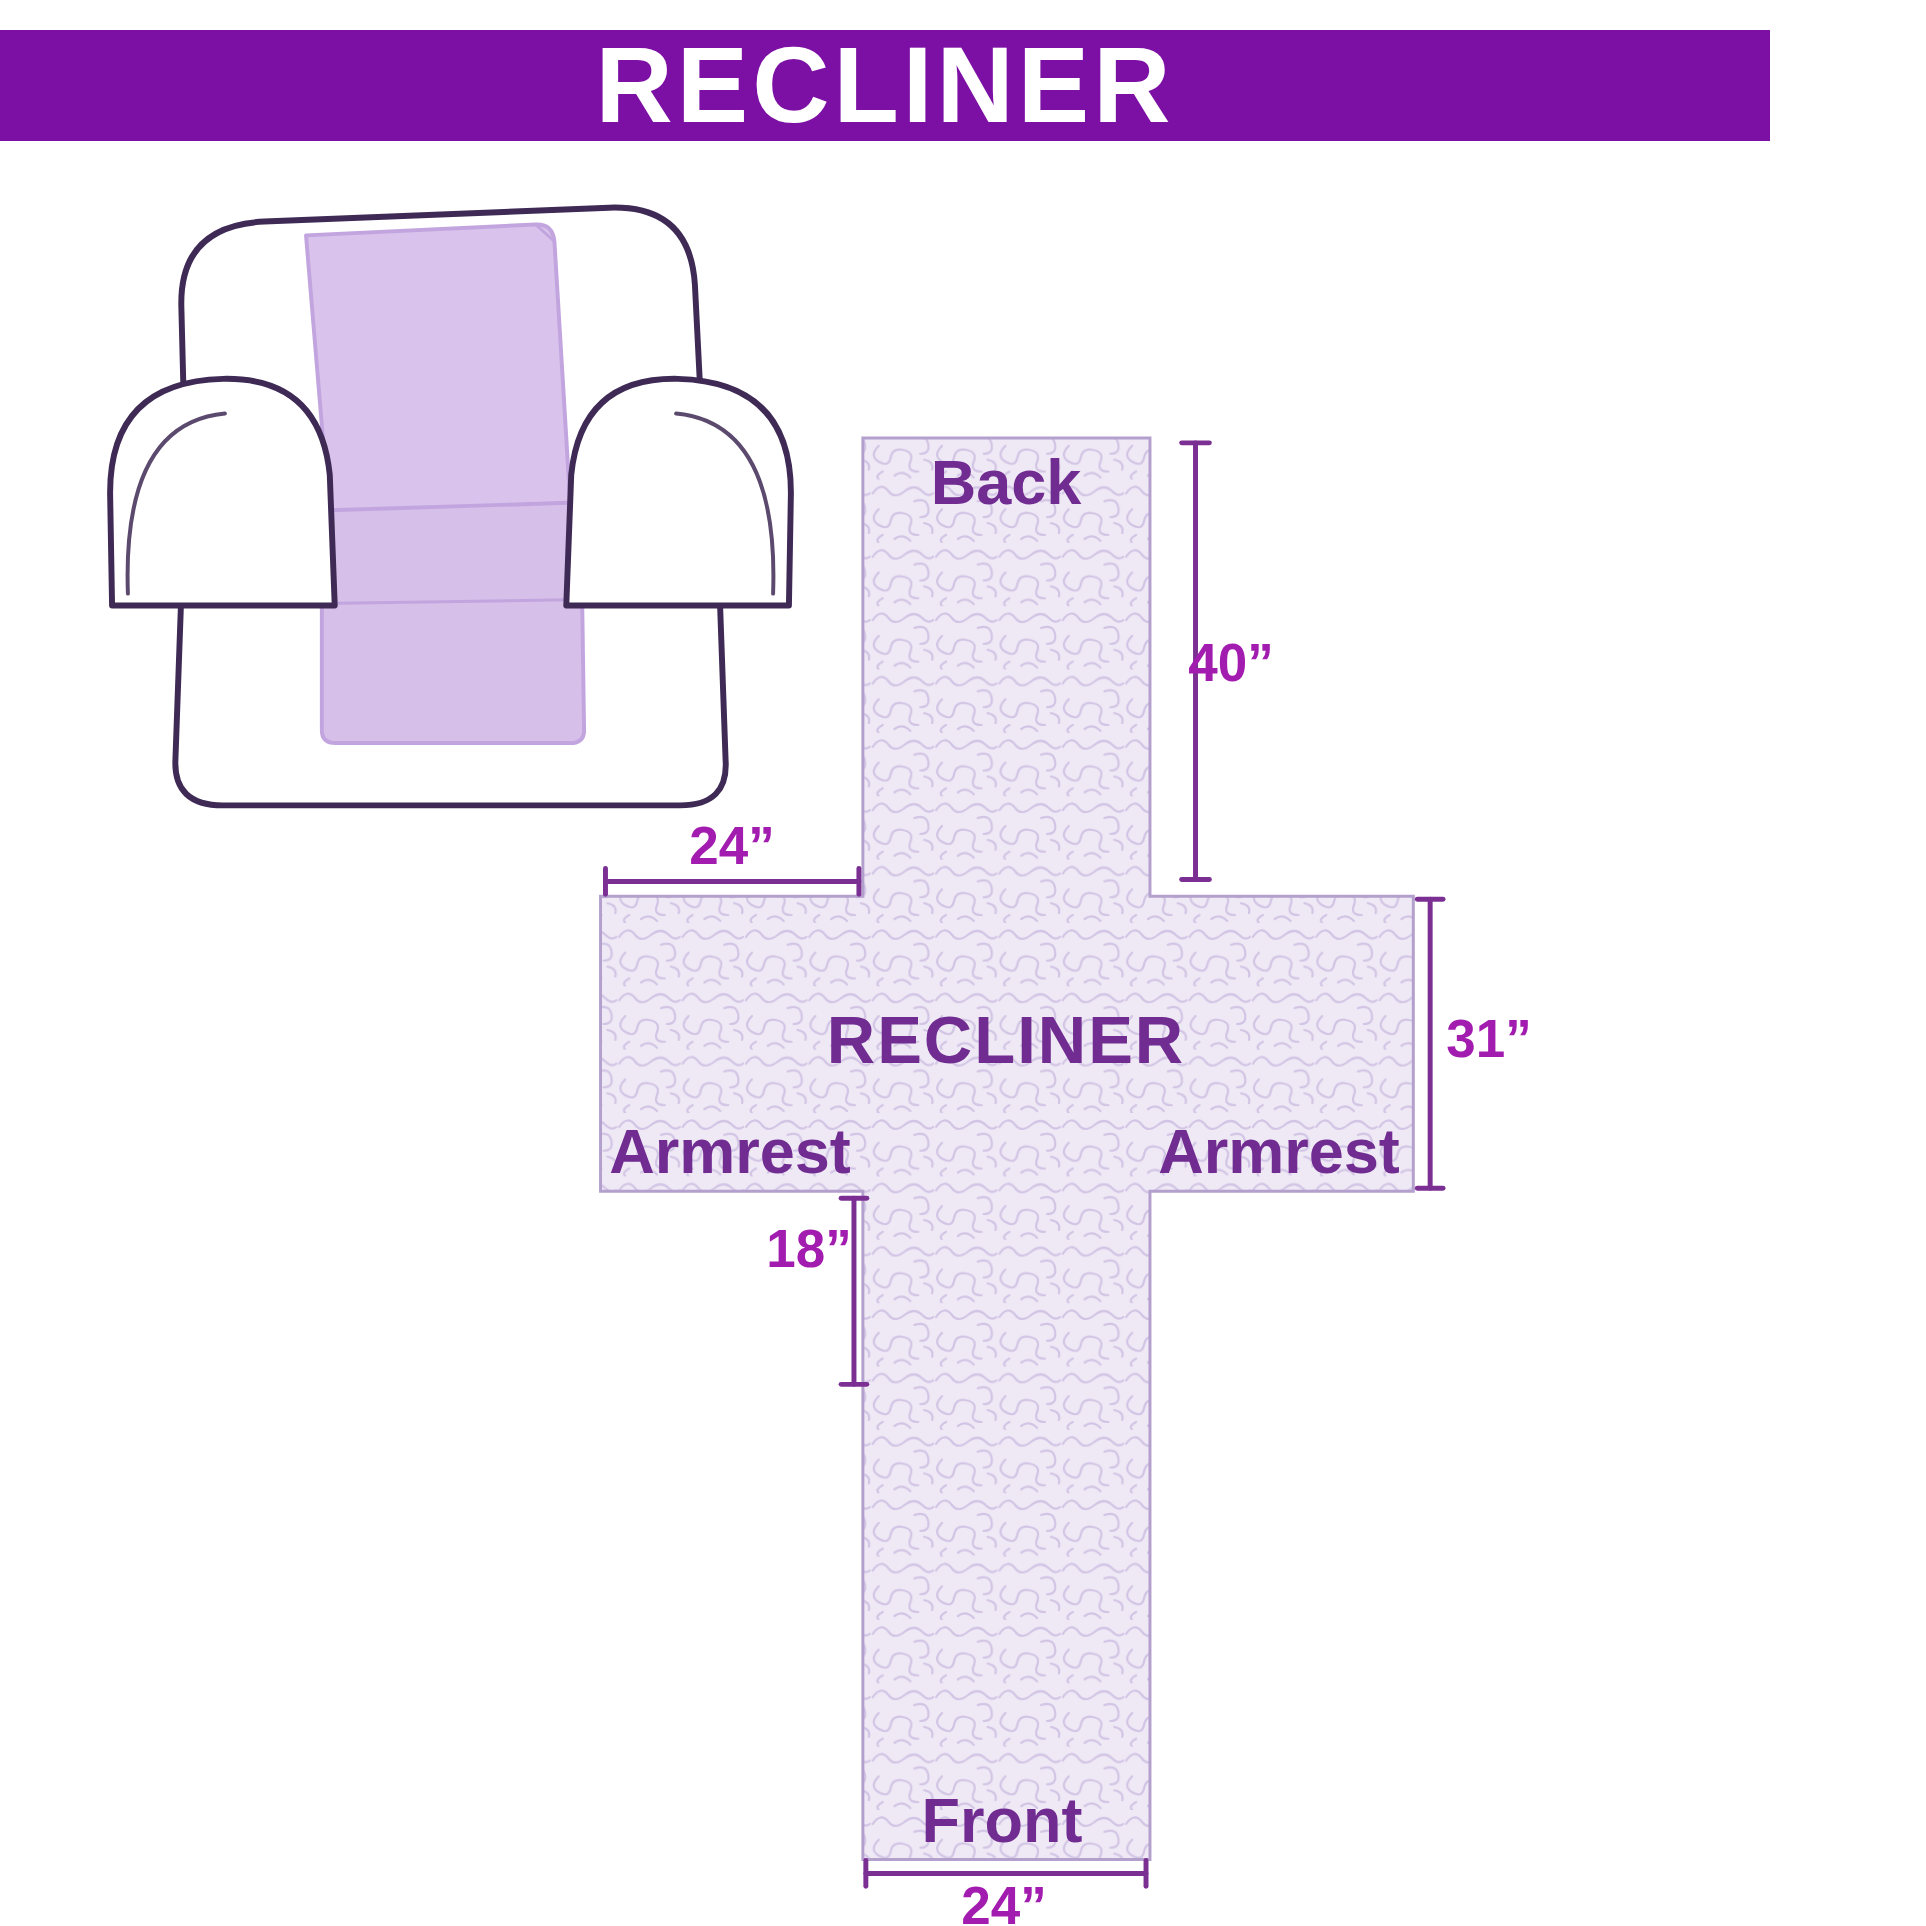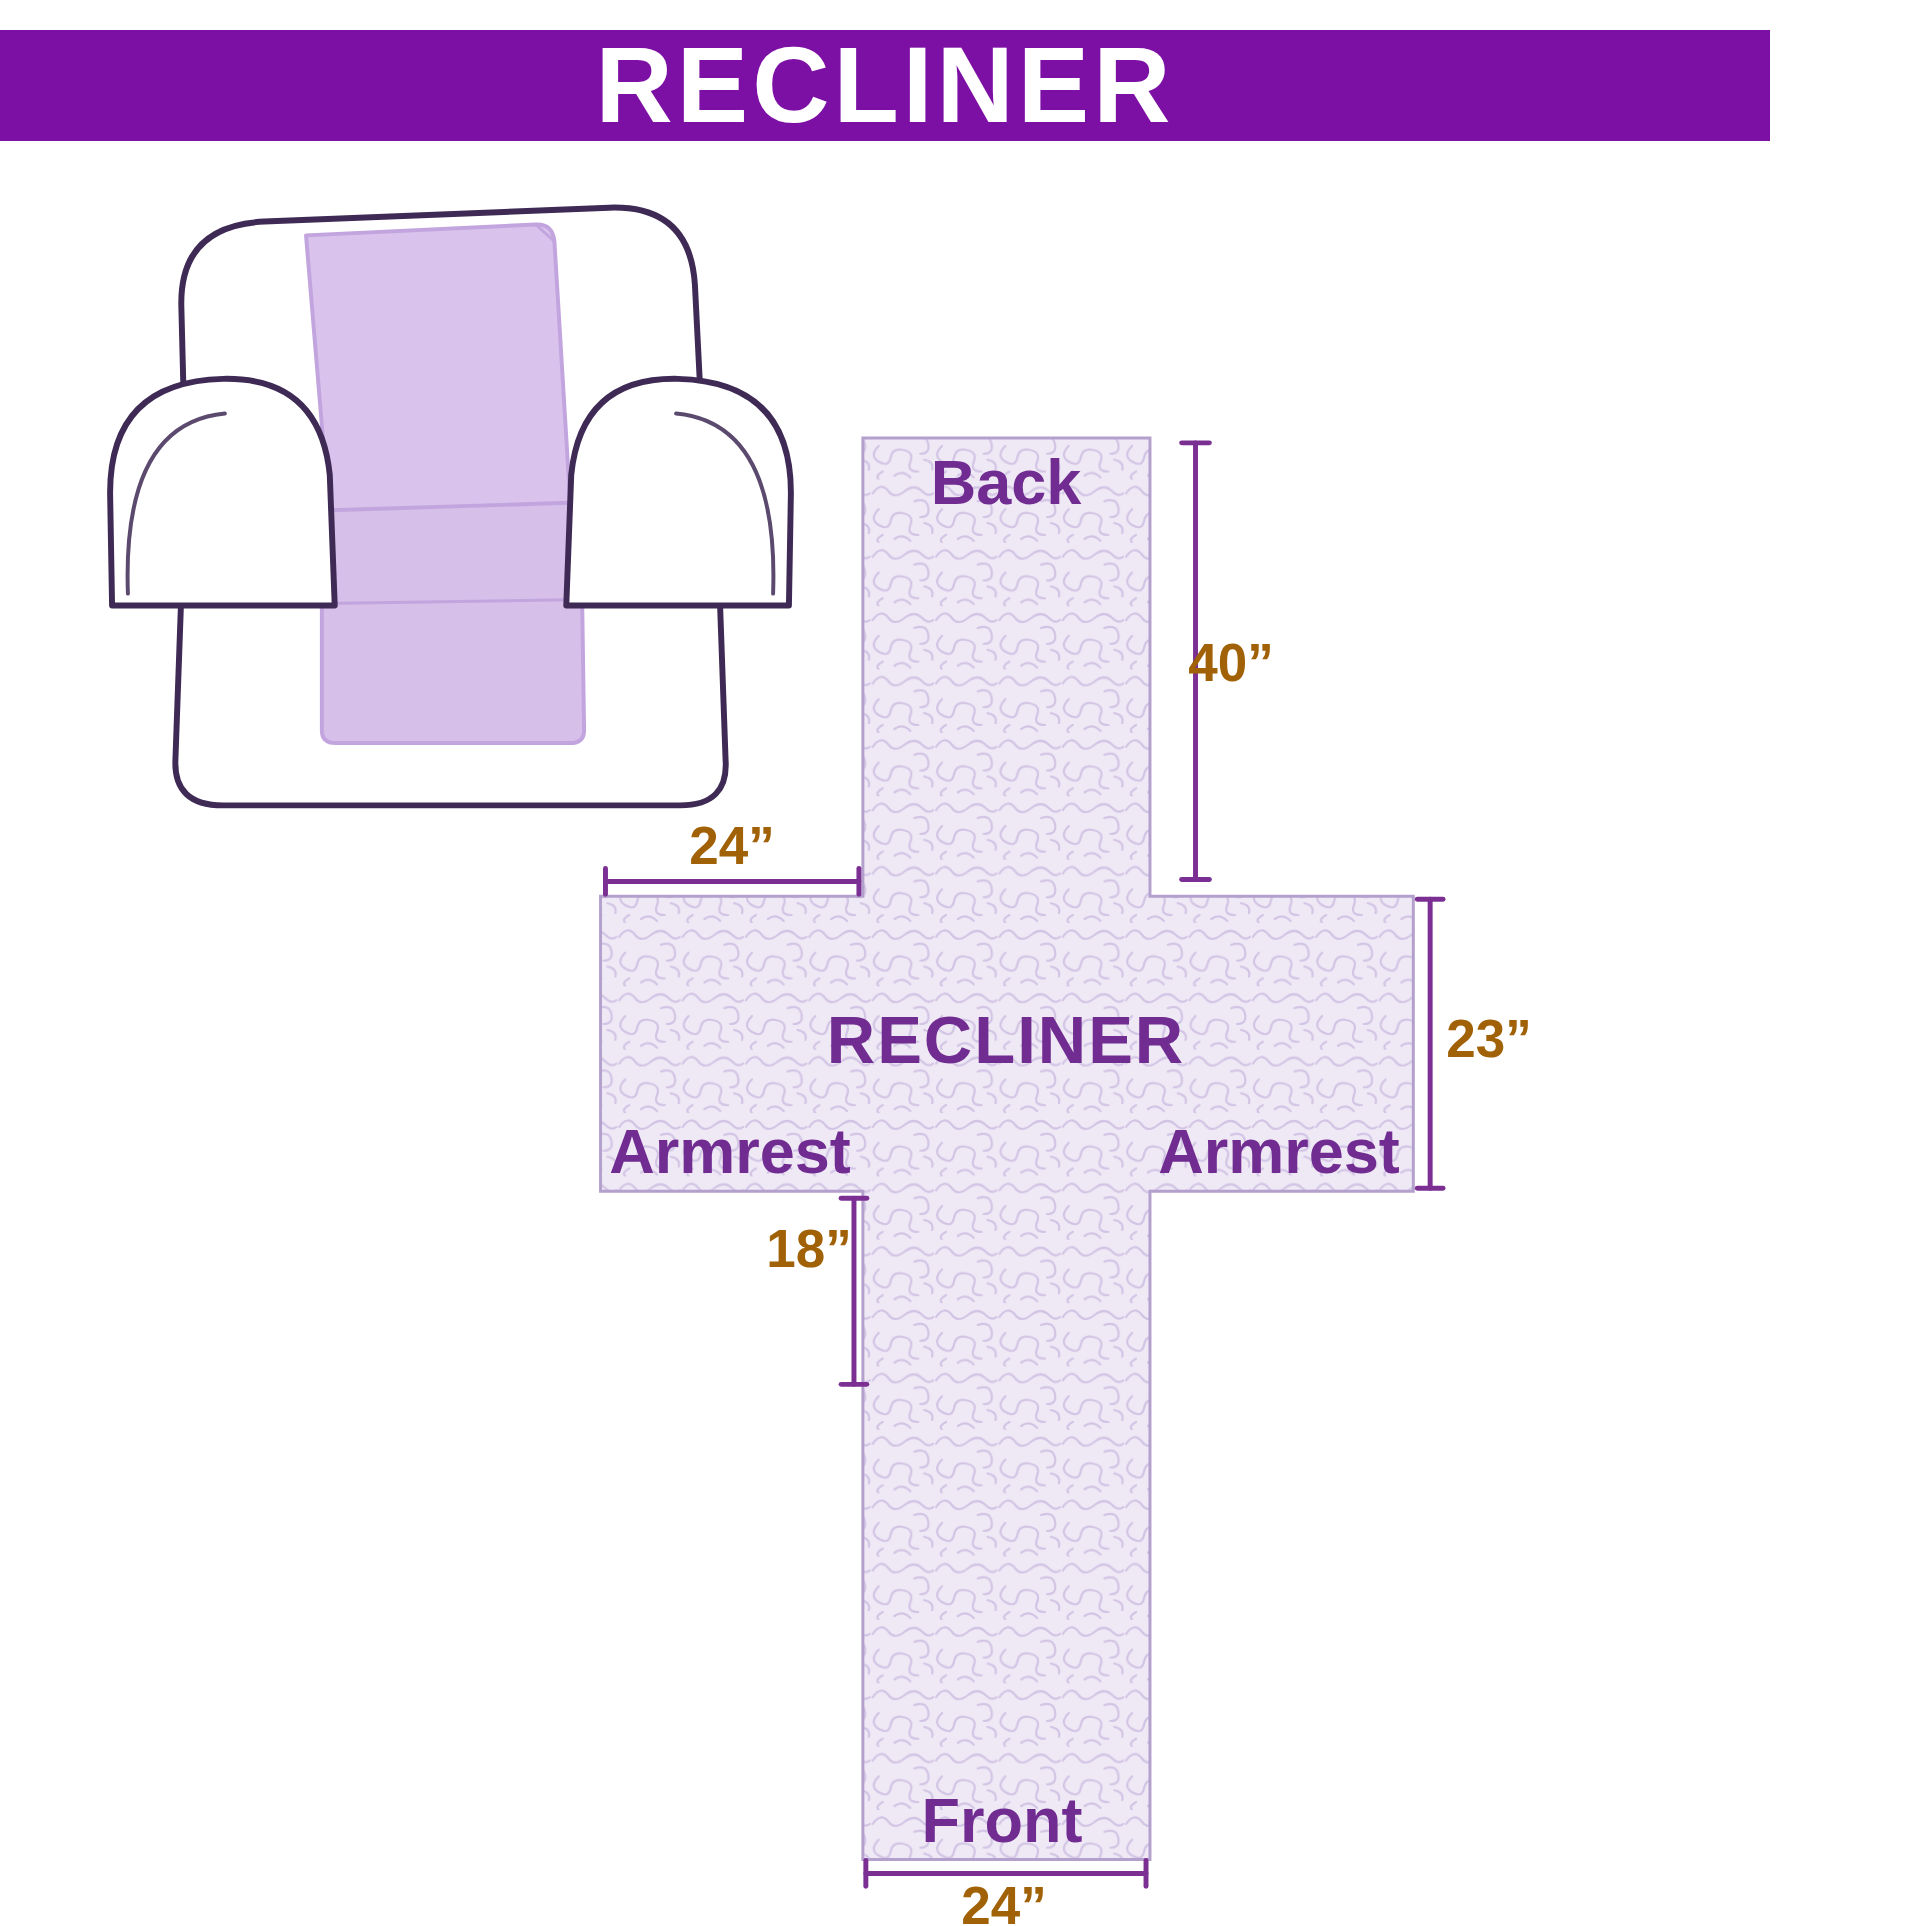--- a/index.html
+++ b/index.html
@@ -57,21 +57,21 @@
   }
   .lbl {
     position: absolute;
     transform: translate(-50%, -50%);
     color: #702c90;
     font-weight: bold;
     white-space: nowrap;
     line-height: 1;
   }
   .lbl.small { font-size: 63px; }
-  .lbl.dim   { font-size: 53px; color: #a16207; }
+  .lbl.dim   { font-size: 53px; color: #a21caf; }
   .lbl.big   { font-size: 67px; letter-spacing: 2px; }
 </style>
 </head>
 <body>
 
 <div class="page">
 
   <header class="banner">
     <h1>RECLINER</h1>
   </header>
@@ -138,21 +138,21 @@
         <line x1="315" y1="1472" x2="598" y2="1472"></line>
         <line x1="315" y1="1459" x2="315" y2="1485"></line>
         <line x1="598" y1="1459" x2="598" y2="1485"></line>
       </g>
     </svg>
 
     <div class="lbl small" style="left:452px; top:66px;">Back</div>
     <div class="lbl dim" style="left:677px; top:246px;">40”</div>
     <div class="lbl dim" style="left:178px; top:429px;">24”</div>
     <div class="lbl big" style="left:452px; top:623px;">RECLINER</div>
-    <div class="lbl dim" style="left:935px; top:622px;">23”</div>
+    <div class="lbl dim" style="left:935px; top:622px;">31”</div>
     <div class="lbl small" style="left:176px; top:735px;">Armrest</div>
     <div class="lbl small" style="left:725px; top:735px;">Armrest</div>
     <div class="lbl dim" style="left:255px; top:832px;">18”</div>
     <div class="lbl small" style="left:448px; top:1404px;">Front</div>
     <div class="lbl dim" style="left:450px; top:1489px;">24”</div>
   </div>
 
 </div>
 
 

